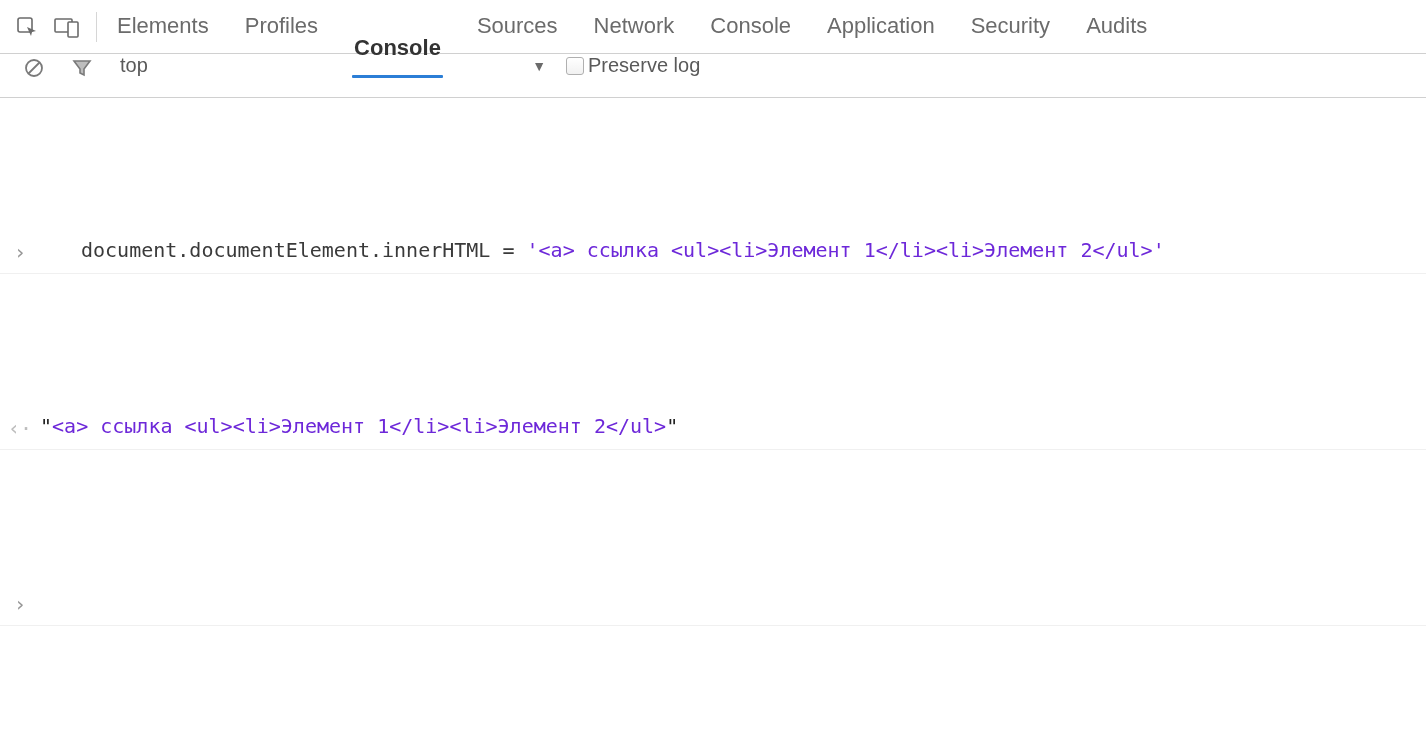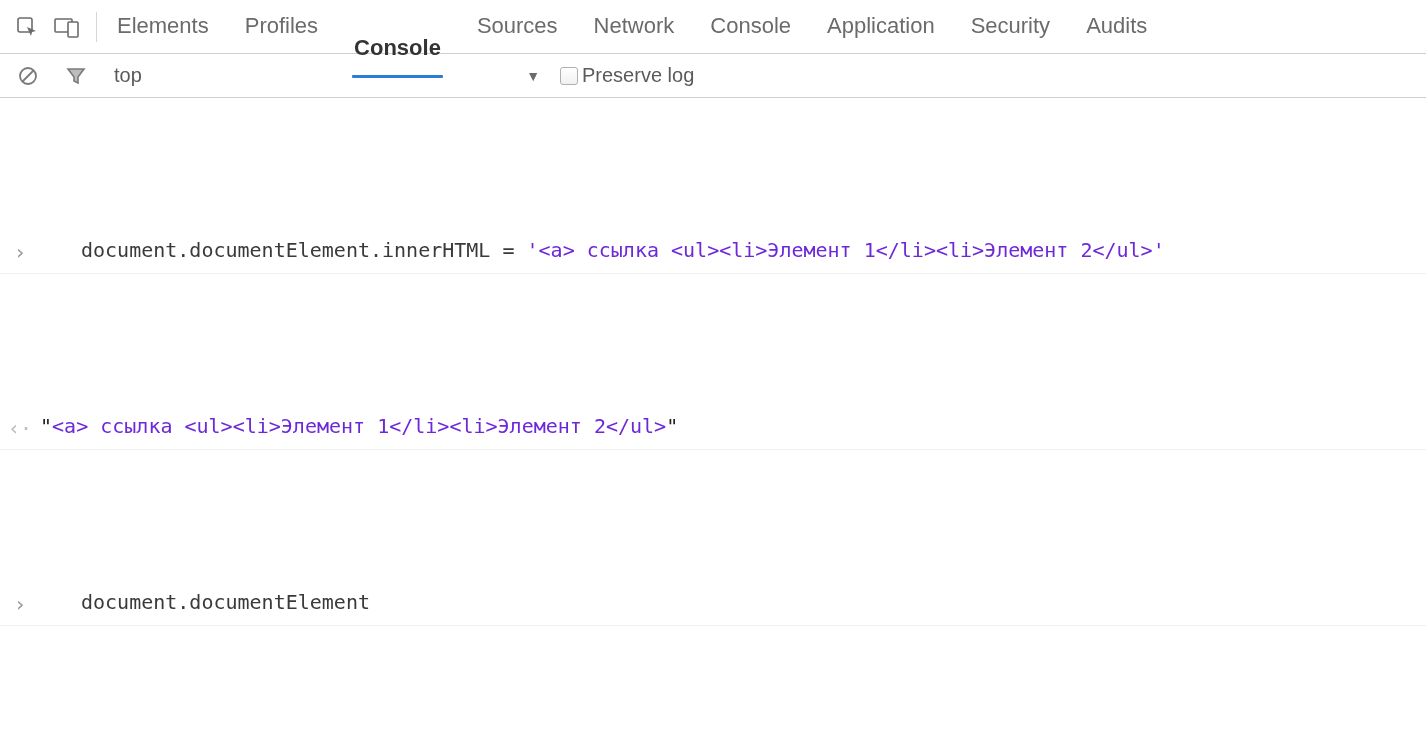--- a/index.html
+++ b/index.html
@@ -57,22 +57,22 @@
     height: 3px;
     background: #2b7ed6;
     border-radius: 1px;
   }
 
   
   .console-toolbar {
     height: 44px;
     border-bottom: 1px solid #d0d0d0;
     display: flex;
-    align-items: center;
-    padding: 0 14px;
+    align-items: flex-start;
+    padding: 0 20px;
     font-size: 20px;
     color: #5a5a5a;
     gap: 20px;
   }
   .console-toolbar .iconbtn {
     width: 28px; height: 28px;
     display: flex; align-items: center; justify-content: center;
     color: #7a7a7a;
     cursor: default;
   }
@@ -196,21 +196,20 @@
 
   
   <div class="row">
     <div class="gutter grey">‹·</div>
     <div class="content"><span class="strquote">"</span><span class="str">&lt;a&gt; ссылка &lt;ul&gt;&lt;li&gt;Элемент 1&lt;/li&gt;&lt;li&gt;Элемент 2&lt;/ul&gt;</span><span class="strquote">"</span></div>
   </div>
 
   
   <div class="row">
     <div class="gutter">›</div>
-    <div class="content code-plain">document.documentElement</div>
   </div>
 
   
   
 
   
   
 
 </div>
 

